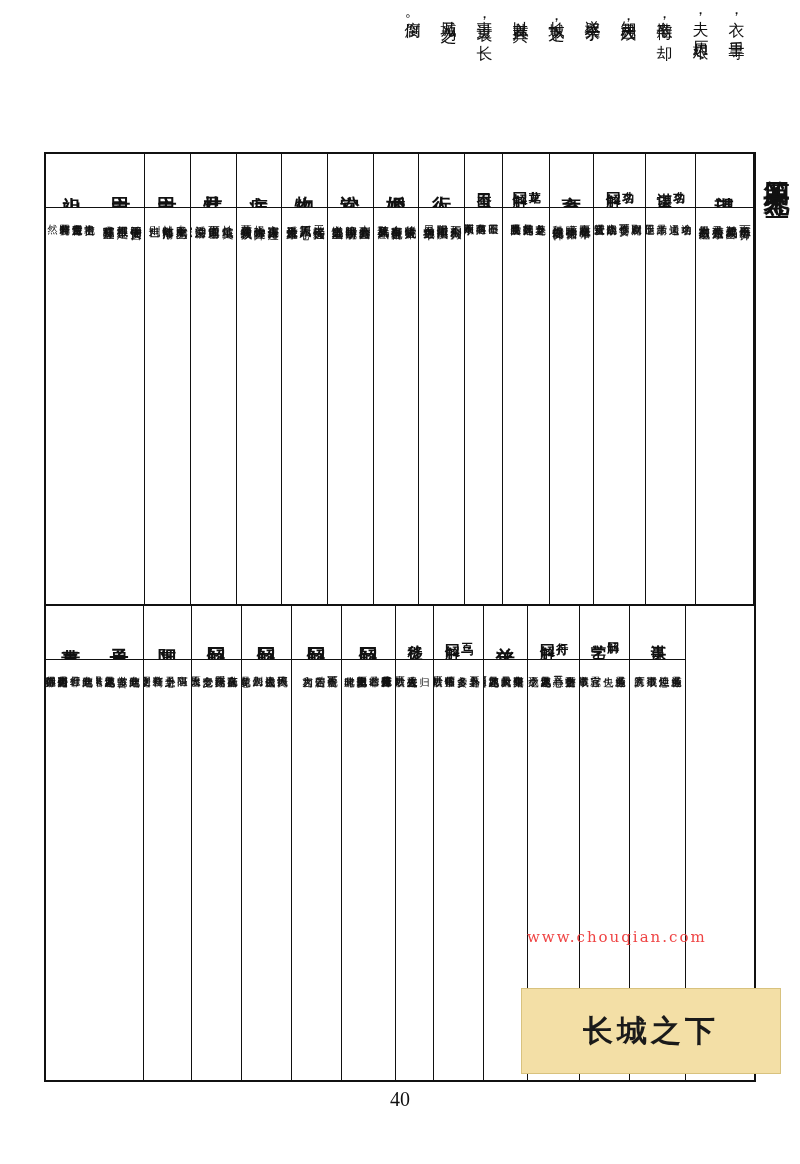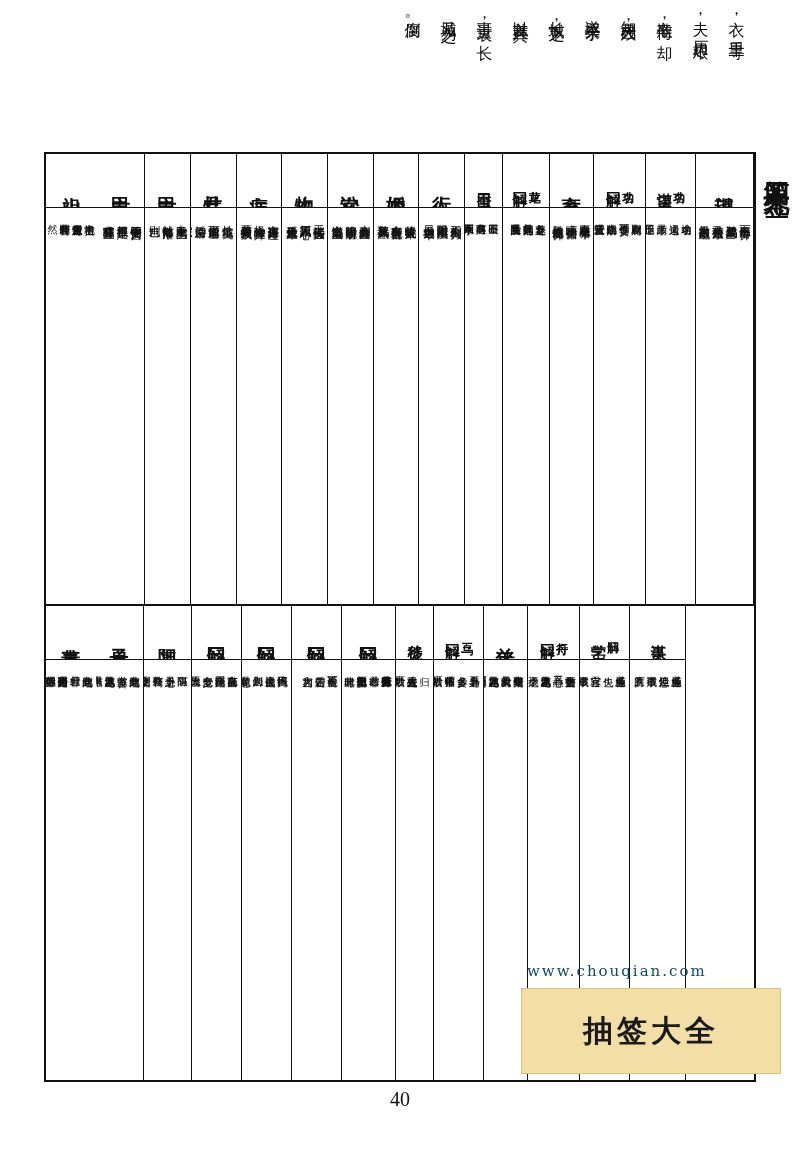--- a/index.html
+++ b/index.html
@@ -54,22 +54,22 @@
   
   #pageno{position:absolute;left:0;top:1088px;width:800px;text-align:center;
           font-size:20px;font-family:"Liberation Serif",serif;}
 
   
   #stamp{position:absolute;left:521px;top:988px;width:258px;height:84px;
          background:#f3dfa6;border:1px solid #d8c27e;
          display:flex;align-items:center;justify-content:center;}
   #stamp span{font-family:"DejaVu Sans","Liberation Sans",sans-serif;
               font-weight:bold;font-size:30px;letter-spacing:4px;color:#1a1a1a;}
-  #wm{position:absolute;left:527px;top:962px;width:250px;height:30px;
-      color:#0c4a6e;font-size:15px;letter-spacing:2px;}
+  #wm{position:absolute;left:527px;top:928px;width:250px;height:30px;
+      color:#ef4444;font-size:15px;letter-spacing:2px;}
 </style>
 </head>
 <body>
 
 <div id="poem">
   <div class="pline" style="left:726px;">衣，千里寻</div>
   <div class="pline" style="left:690px;">夫，历尽艰</div>
   <div class="pline" style="left:654px;">辛欺侮，却</div>
   <div class="pline" style="left:618px;">知夫已殁，</div>
   <div class="pline" style="left:582px;">遂哭祭于</div>
@@ -429,16 +429,16 @@
         <div class="vt xs">望勿强行办事</div>
 
       </div>
     </div>
 
   </div>
 </div>
 
 <div id="wm">www.chouqian.com</div>
 <div id="stamp">
-  <span>抽签大全</span>
+  <span>长城之下</span>
 </div>
 
 <div id="pageno">40</div>
 
 </body></html>

